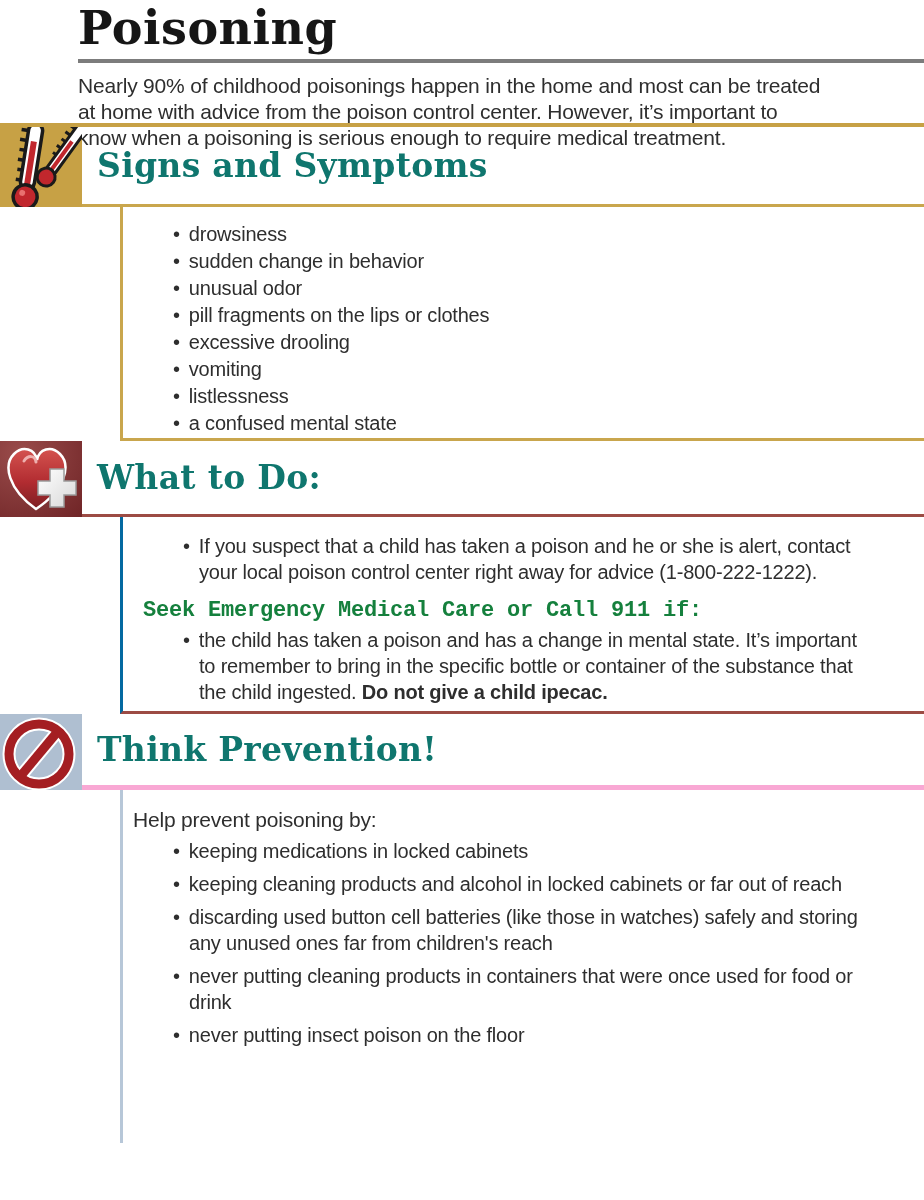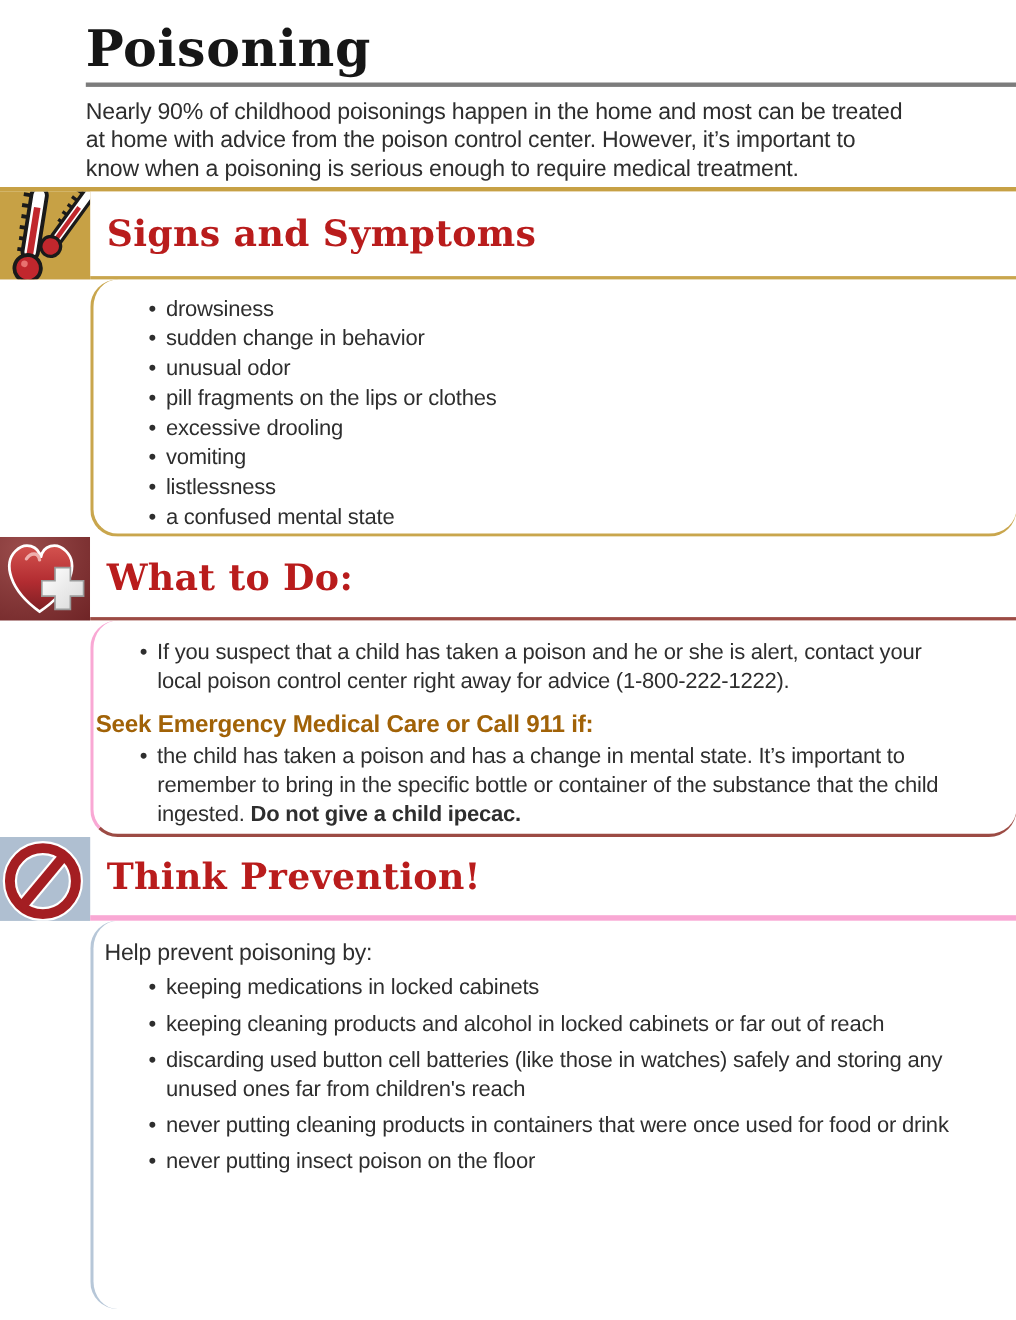--- a/index.html
+++ b/index.html
@@ -6,21 +6,21 @@
   html, body { background: #ffffff; }
   body {
     width: 924px; height: 1200px;
     font-family: "Liberation Sans", sans-serif;
     color: #2e2e2e;
     overflow: hidden;
   }
   .page { width: 924px; height: 1200px; position: relative; background: #fff; }
 
   
-  .top { height: 170px; padding: 18px 0 0 78px; }
+  .top { height: 123px; padding: 2px 0 0 78px; }
   h1.page-title {
     font-family: "DejaVu Serif", serif;
     font-weight: 700;
     font-size: 46px;
     line-height: 52px;
     color: #161616;
     letter-spacing: 0.5px;
   }
   .title-rule { height: 4px; background: #7c7c7c; margin-top: 5px; }
   .intro {
@@ -39,55 +39,55 @@
   .icon-box svg { display: block; }
   .title-area {
     flex: 1;
     display: flex; align-items: center;
     padding-left: 15px;
   }
   .title-area h2 {
     font-family: "DejaVu Serif", serif;
     font-weight: 700;
     font-size: 33px;
-    color: #b91c1c;
+    color: #0f766e;
     letter-spacing: 0.3px;
   }
   .ta-gold { border-bottom: 3px solid #C9A64D; }
   .ta-red  { border-bottom: 3px solid #9C4B44; }
   .ta-blue { border-bottom: 5px solid #f9a8d4; }
 
   .section-content {
-    margin-left: 82px;
+    margin-left: 120px;
     padding-right: 55px;
     font-size: 20px;
     letter-spacing: -0.2px;
-    border-radius: 25px;
   }
   .sc-gold { border-left: 3px solid #C9A64D; border-bottom: 3px solid #C9A64D; height: 234px; padding-top: 14px; }
-  .sc-red  { border-left: 3px solid #f9a8d4; border-bottom: 3px solid #9C4B44; height: 197px; padding-top: 16px; padding-left: 2px; }
+  .sc-red  { border-left: 3px solid #0369a1; border-bottom: 3px solid #9C4B44; height: 197px; padding-top: 16px; padding-left: 20px; }
   .sc-blue { border-left: 3px solid #B7C7D8; height: 353px; padding-top: 16px; padding-left: 10px; }
 
   ul.bullets { list-style: none; }
   ul.bullets li {
     padding-left: 16px;
     text-indent: -16px;
   }
   ul.bullets li::before { content: "\2022"; margin-right: 9px; }
   .tight-list { padding-left: 50px; }
   .tight-list li { line-height: 27px; }
   .loose-list { padding-left: 40px; }
   .loose-list li { line-height: 26px; margin-bottom: 7px; }
 
   .subhead {
     font-weight: 700;
     font-size: 22px;
-    color: #a16207;
+    color: #15803d;
     margin: 13px 0 4px 0;
     letter-spacing: -0.2px;
+    font-family: Liberation Mono, monospace;
   }
   .lead-text { font-size: 21px; line-height: 27px; margin-bottom: 5px; }
   .bold-inline { font-weight: 700; }
 </style>
 </head>
 <body>
 
 <div class="page">
 
   <div class="top">

